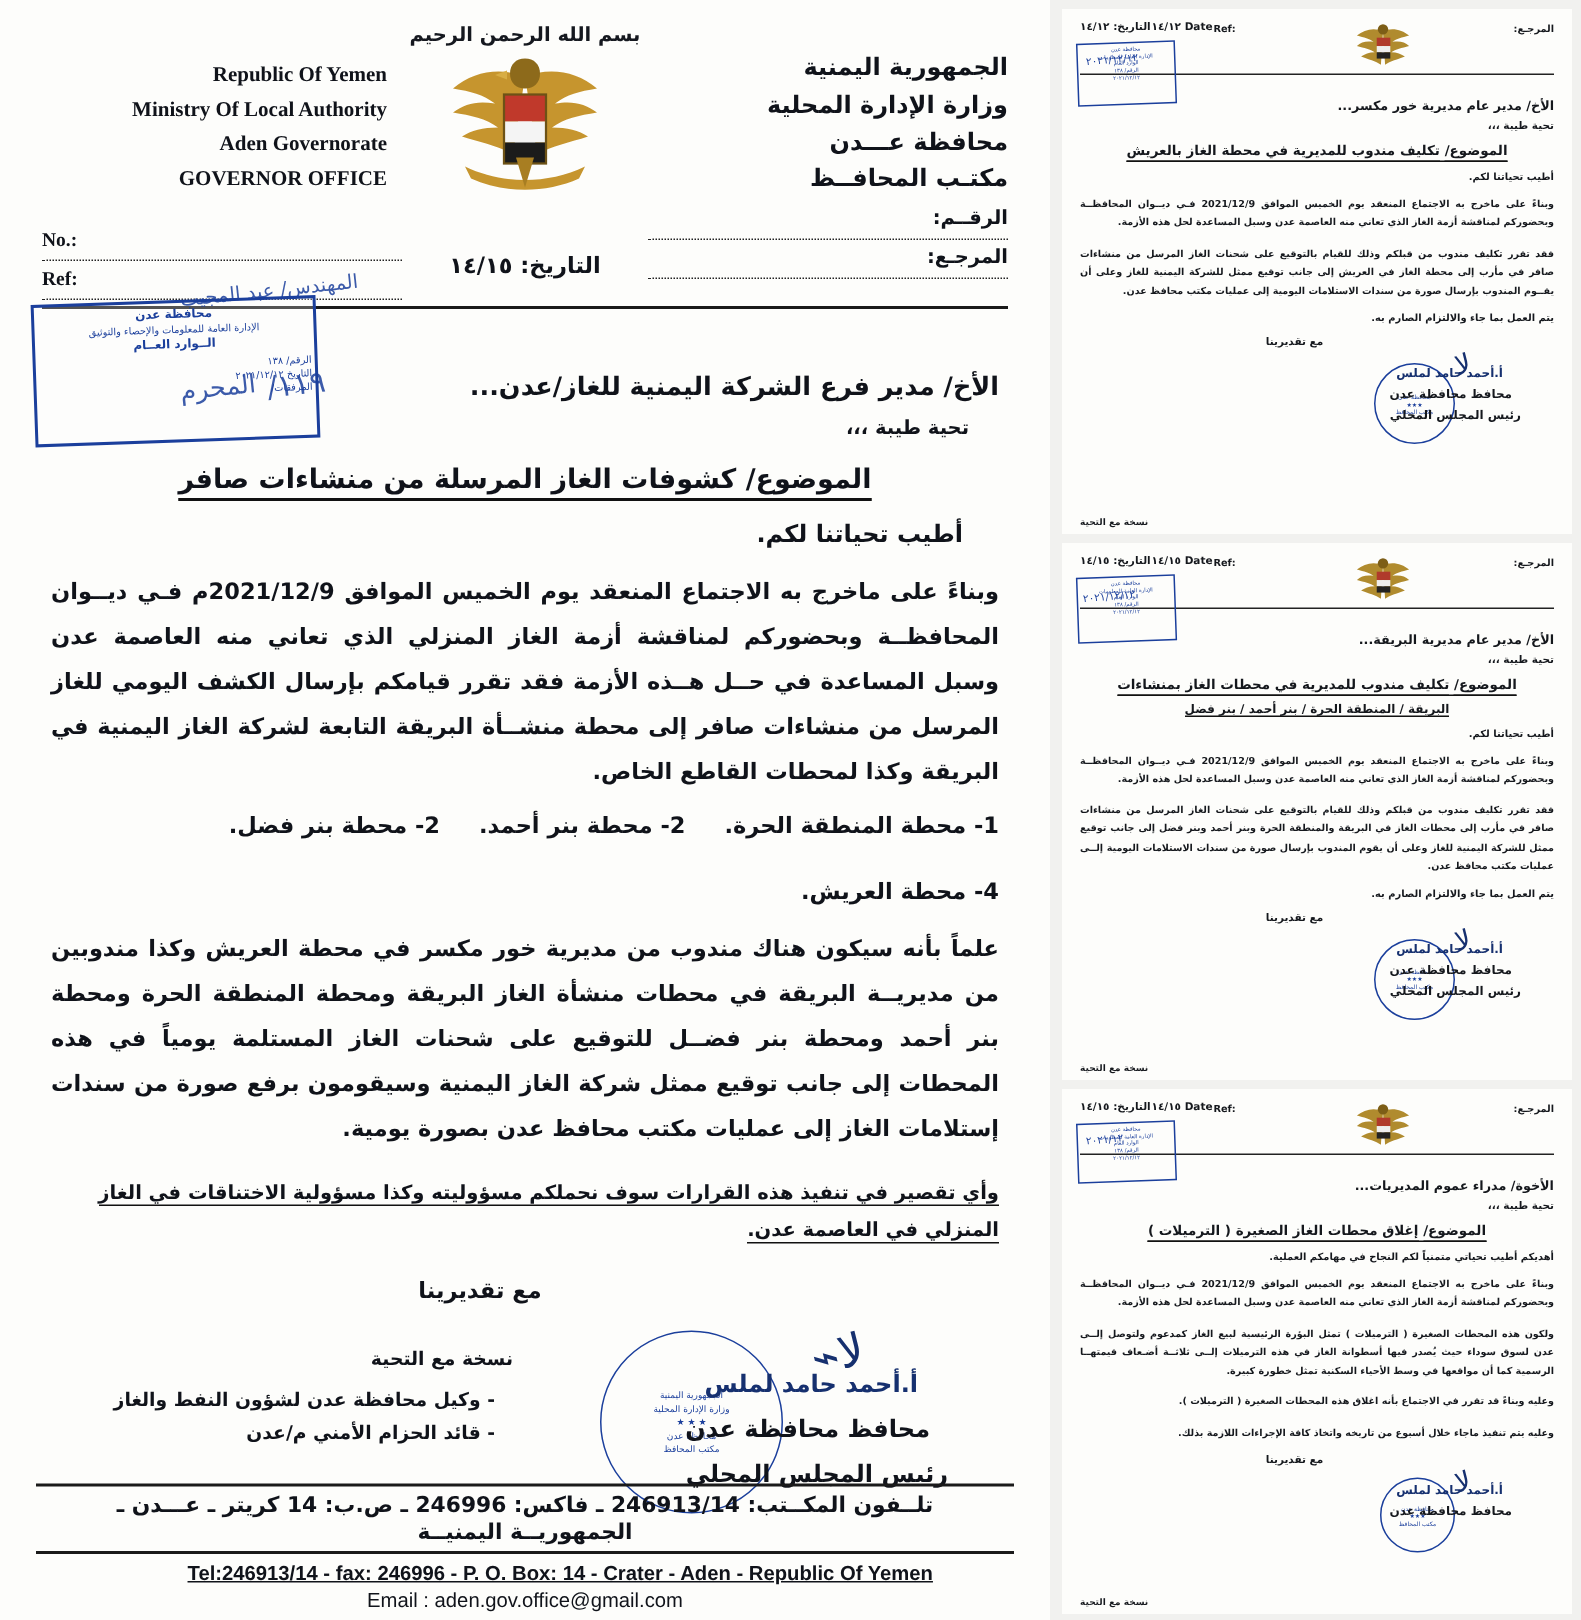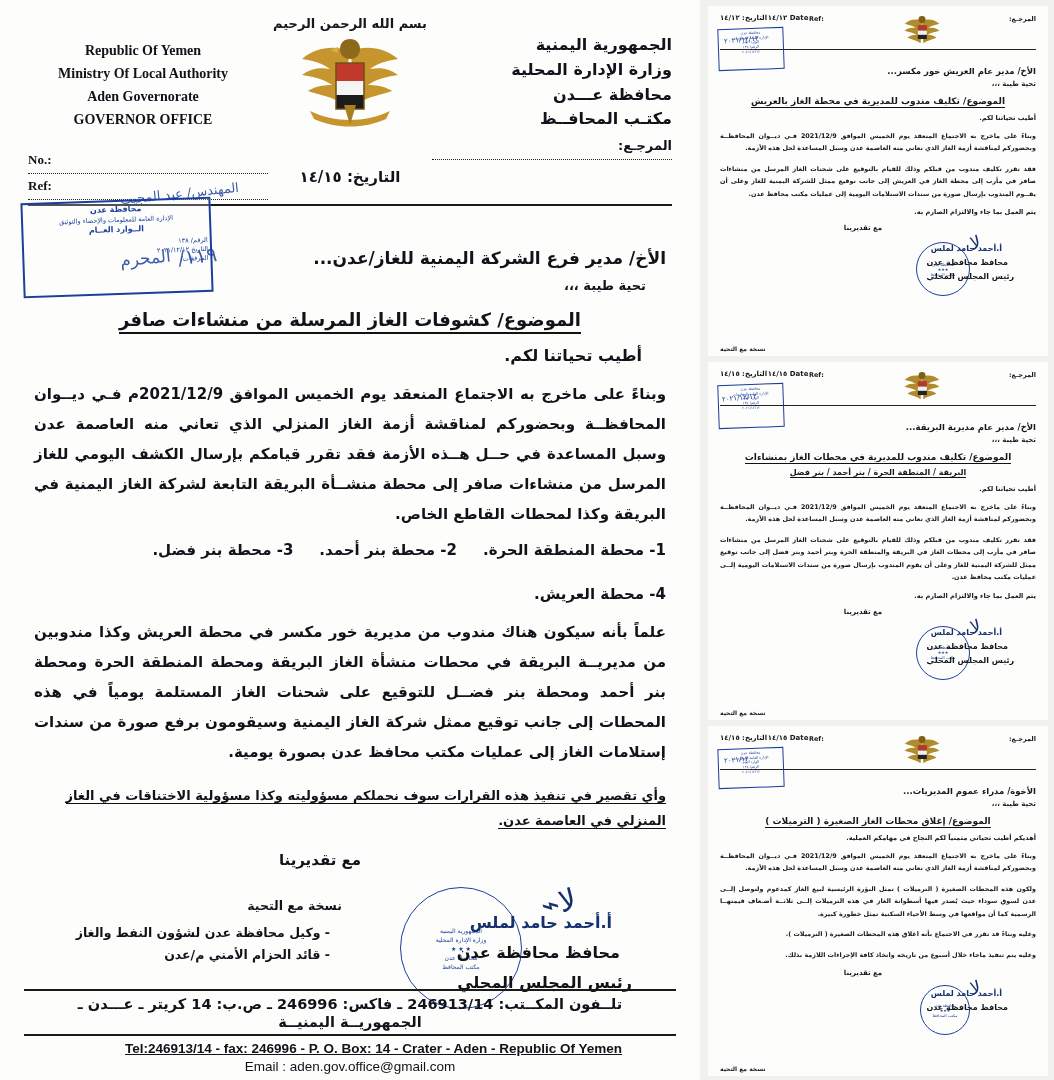--- a/index.html
+++ b/index.html
@@ -51,21 +51,21 @@
     line-height: 1.55;
     font-size: 16px;
     font-weight: bold;
     width: 230px;
   }
   .head-ar div:nth-child(3),
   .head-ar div:nth-child(4) {
     letter-spacing: 2px;
   }
   .head-en {
-    text-align: center;
+    text-align: right;
     line-height: 1.65;
     font-size: 14px;
     font-weight: bold;
     width: 230px;
     direction: ltr;
     font-family: "Liberation Serif", serif;
     padding-top: 6px;
   }
   .emblem {
     width: 120px;
@@ -448,20 +448,21 @@
       <div class="head-en">
         <div>Republic Of Yemen</div>
         <div>Ministry Of Local Authority</div>
         <div>Aden Governorate</div>
         <div>GOVERNOR OFFICE</div>
       </div>
     </div>
 
     <div class="ref-row">
       <div class="ref-ar">
+        <span class="line">الرقــم:</span>
         <span class="line">المرجـع:</span>
       </div>
       <div class="date-ar">
         <span>التاريخ:</span>
         <span>١٤/١٥</span>
       </div>
       <div class="ref-en">
         <span class="line">No.:</span>
         <span class="line">Ref:</span>
       </div>
@@ -494,21 +495,21 @@
       </span>
     </div>
 
     <div class="greet2">أطيب تحياتنا لكم.</div>
 
     <div class="body-p">وبناءً على ماخرج به الاجتماع المنعقد يوم الخميس الموافق 2021/12/9م فـي ديــوان المحافظــة وبحضوركم لمناقشة أزمة الغاز المنزلي الذي تعاني منه العاصمة عدن وسبل المساعدة في حــل هــذه الأزمة فقد تقرر قيامكم بإرسال الكشف اليومي للغاز المرسل من منشاءات صافر إلى محطة منشــأة البريقة التابعة لشركة الغاز اليمنية في البريقة وكذا لمحطات القاطع الخاص.</div>
 
     <div class="list-line">
       <span>1- محطة المنطقة الحرة.</span>
       <span>2- محطة بنر أحمد.</span>
-      <span>3- محطة بنر فضل.</span>
+      <span>2- محطة بنر فضل.</span>
       <span>4- محطة العريش.</span>
     </div>
 
     <div class="body-p">علماً بأنه سيكون هناك مندوب من مديرية خور مكسر في محطة العريش وكذا مندوبين من مديريــة البريقة في محطات منشأة الغاز البريقة ومحطة المنطقة الحرة ومحطة بنر أحمد ومحطة بنر فضــل للتوقيع على شحنات الغاز المستلمة يومياً في هذه المحطات إلى جانب توقيع ممثل شركة الغاز اليمنية وسيقومون برفع صورة من سندات إستلامات الغاز إلى عمليات مكتب محافظ عدن بصورة يومية.</div>
 
     <div class="warn">
       <span>وأي تقصير في تنفيذ هذه القرارات سوف نحملكم مسؤوليته وكذا مسؤولية الاختناقات في الغاز المنزلي في العاصمة عدن.</span>
     </div>
 
     <div class="regards">مع تقديرينا</div>
@@ -578,21 +579,21 @@
 
       <div class="mini-stamp" style="left:10px; top:22px; width:66px; height:42px;">
         <div>محافظة عدن</div>
           <div>الإدارة العامة للمعلومات</div>
           <div>الوارد العام</div>
           <div>الرقم/ ١٣٨</div>
           <div>٢٠٢١/١٢/١٢</div>
       </div>
       <div class="mini-hand" style="left:16px; top:30px;">٢٠٢١/١٢/١٢</div>
 
-      <div class="mini-to">الأخ/ مدير عام العريش خور مكسر...</div>
+      <div class="mini-to">الأخ/ مدير عام مديرية خور مكسر...</div>
       <div class="mini-greet">تحية طيبة ،،،</div>
       <div class="mini-subject">
         <span>
           <span>الموضوع/</span>
           <span>تكليف مندوب للمديرية في محطة الغاز بالعريش</span>
         </span>
       </div>
       <div class="mini-bold">أطيب تحياتنا لكم.</div>
       <div class="mini-p">وبناءً على ماخرج به الاجتماع المنعقد يوم الخميس الموافق 2021/12/9 فـي ديــوان المحافظــة وبحضوركم لمناقشة أزمة الغاز الذي تعاني منه العاصمة عدن وسبل المساعدة لحل هذه الأزمة.</div>
       <div class="mini-p">فقد تقرر تكليف مندوب من قبلكم وذلك للقيام بالتوقيع على شحنات الغاز المرسل من منشاءات صافر في مأرب إلى محطة الغاز في العريش إلى جانب توقيع ممثل للشركة اليمنية للغاز وعلى أن يقــوم المندوب بإرسال صورة من سندات الاستلامات اليومية إلى عمليات مكتب محافظ عدن.</div>

